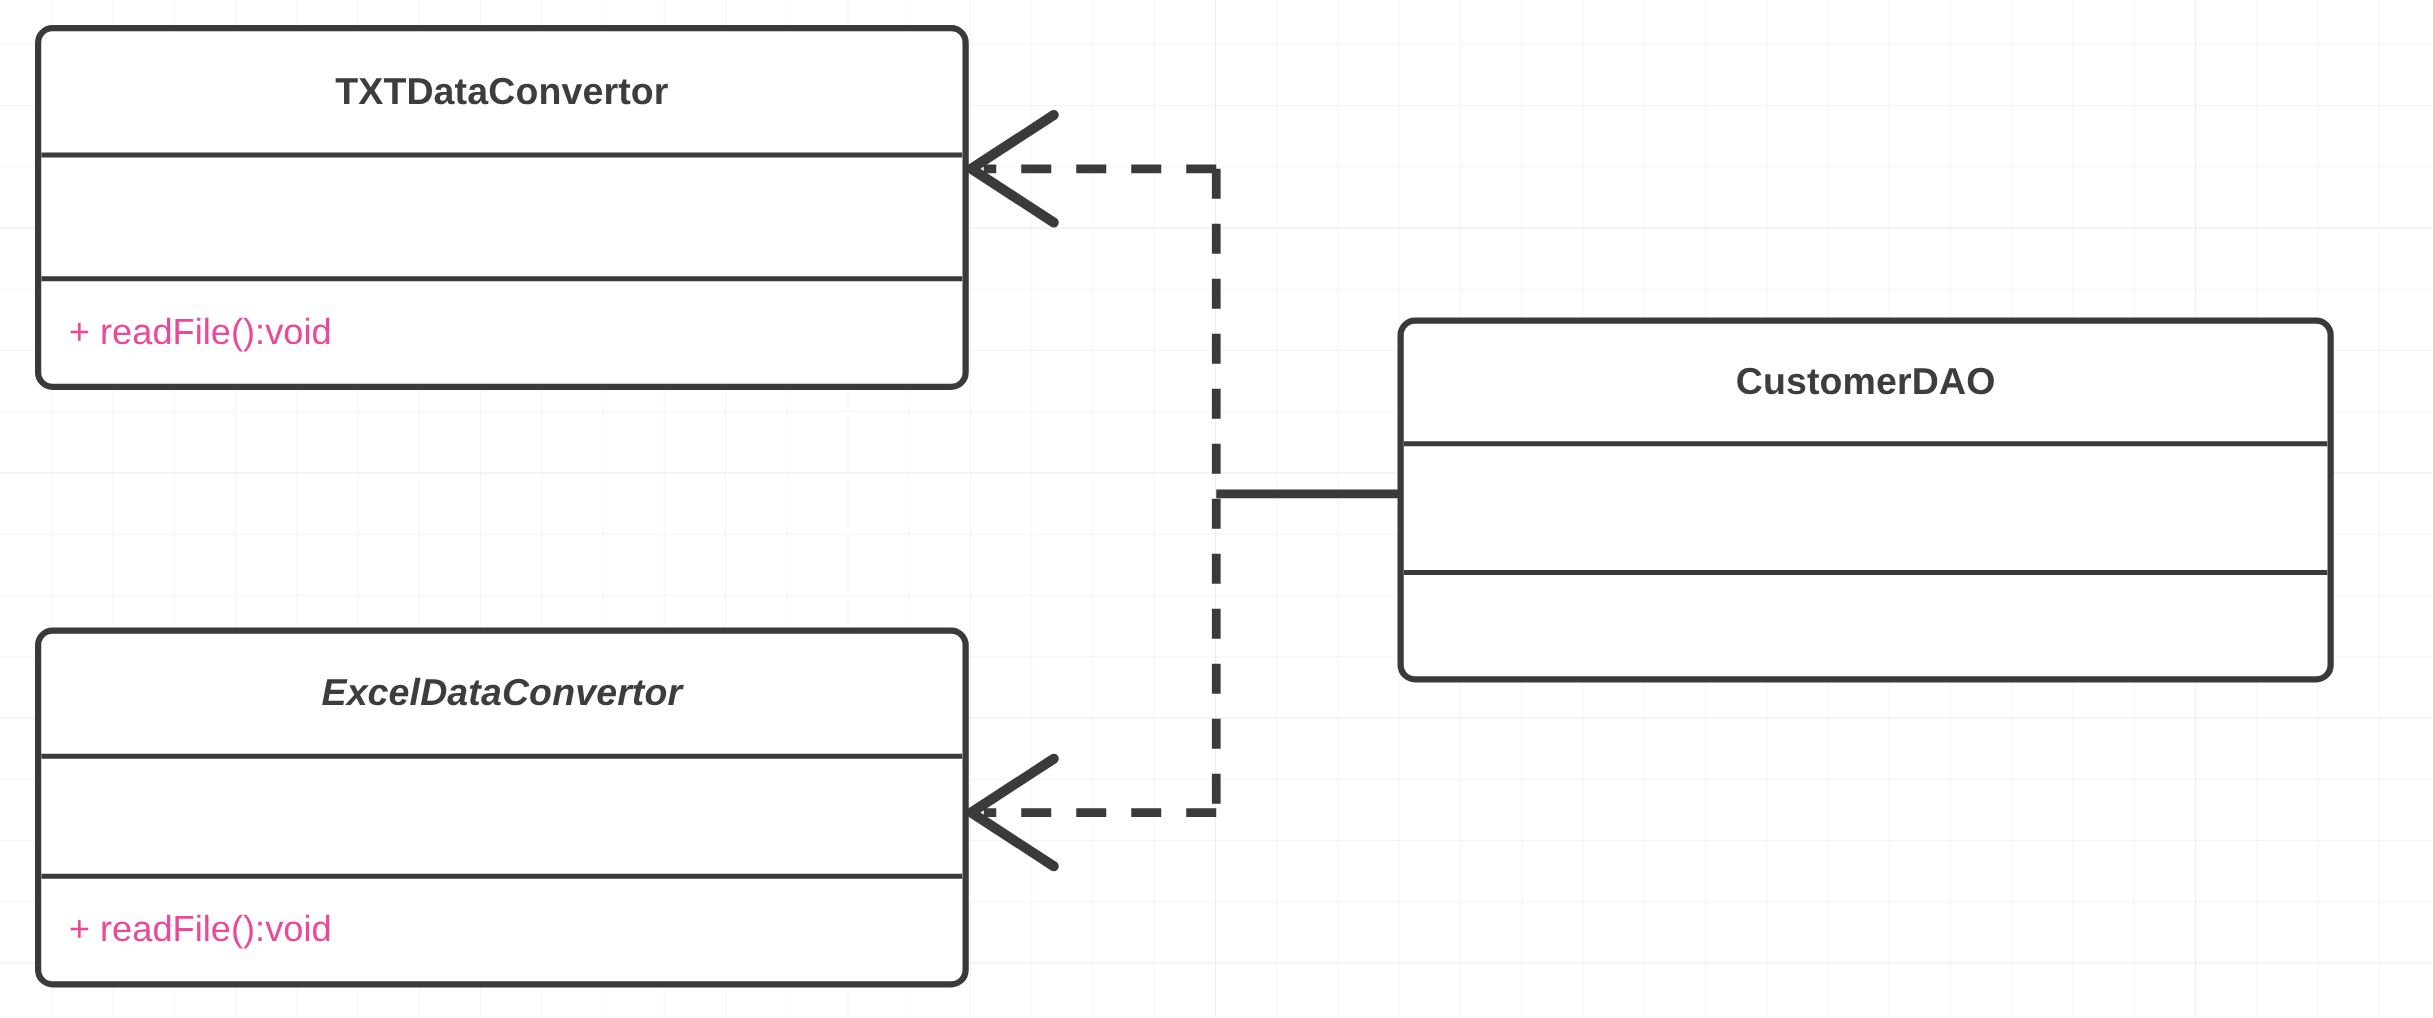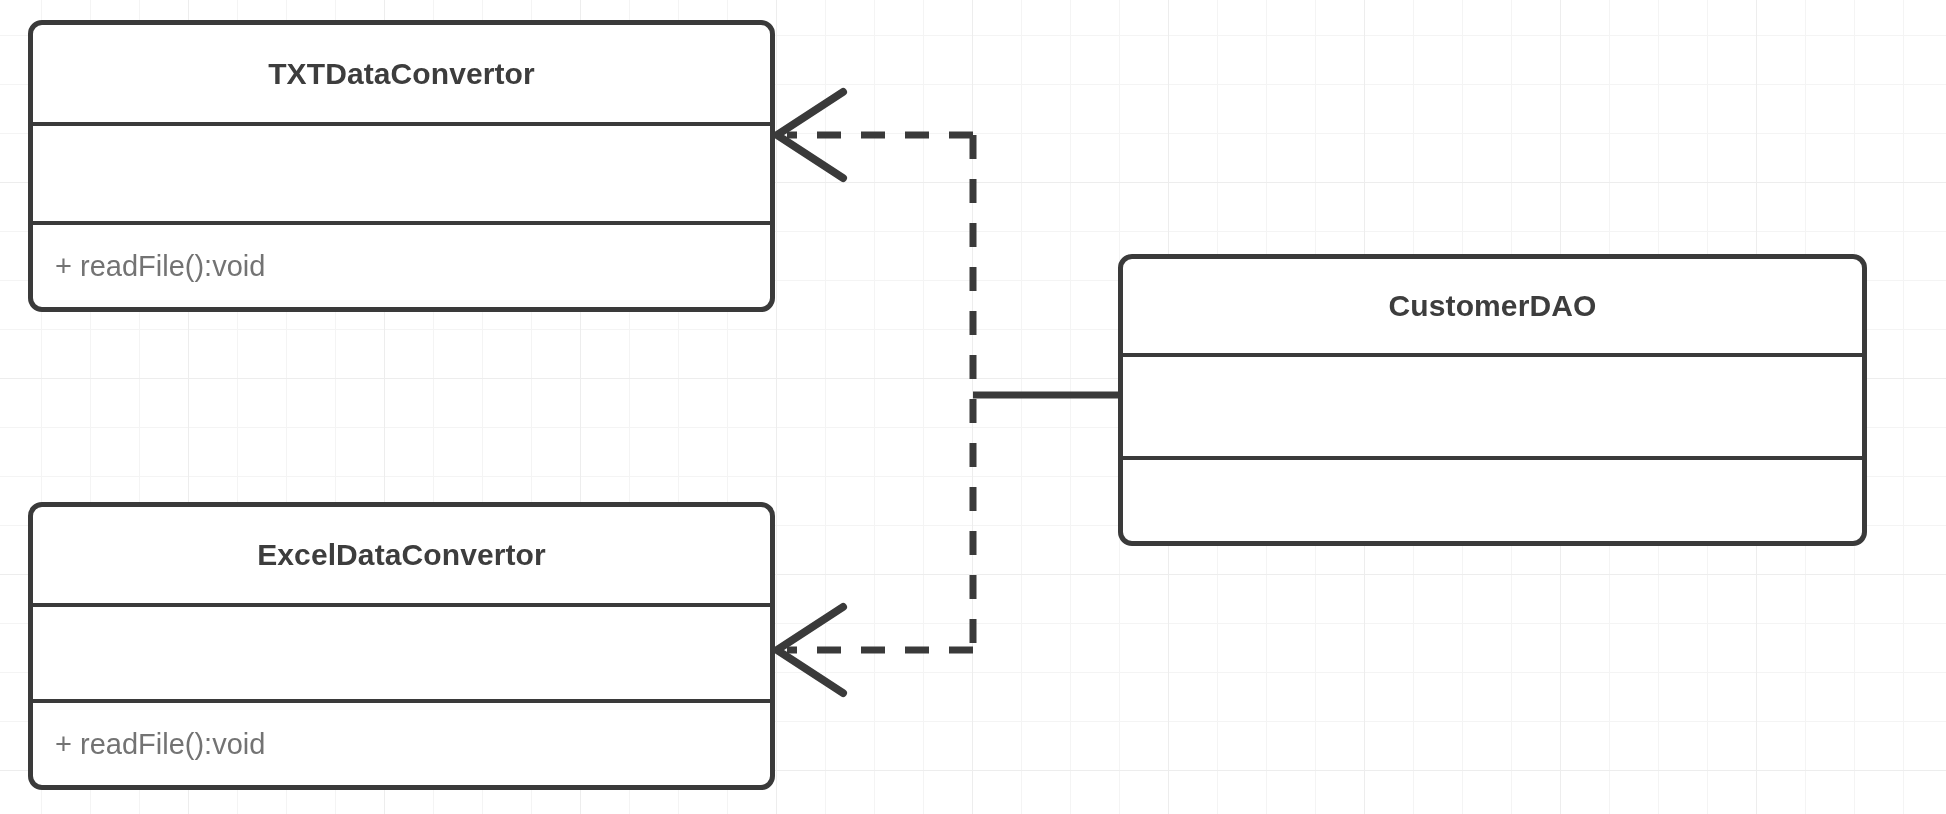--- a/index.html
+++ b/index.html
@@ -59,21 +59,21 @@
     flex: 0 0 auto;
   }
   .uml-methods {
     flex: 1 1 auto;
     display: flex;
     align-items: center;
     padding-left: 22px;
   }
   .uml-member {
     font-size: 29px;
-    color: #737373;
+    color: #ec4899;
     white-space: nowrap;
   }
 
   
   #connectors {
     position: absolute;
     left: 0;
     top: 0;
     width: 1946px;
     height: 814px;
@@ -104,21 +104,21 @@
     <div class="uml-name" style="height:97px;">TXTDataConvertor</div>
     <div class="uml-sep"></div>
     <div class="uml-attrs" style="height:95px;"></div>
     <div class="uml-sep"></div>
     <div class="uml-methods">
       <span class="uml-member">+ readFile():void</span>
     </div>
   </div>
 
   <div class="uml-class" id="cls-excel" style="left:28px; top:502px; width:747px; height:288px;">
-    <div class="uml-name" style="height:96px;">ExcelDataConvertor</div>
+    <div class="uml-name" style="height:96px;font-style:italic;">ExcelDataConvertor</div>
     <div class="uml-sep"></div>
     <div class="uml-attrs" style="height:92px;"></div>
     <div class="uml-sep"></div>
     <div class="uml-methods">
       <span class="uml-member">+ readFile():void</span>
     </div>
   </div>
 
   <div class="uml-class" id="cls-dao" style="left:1118px; top:254px; width:749px; height:292px;">
     <div class="uml-name" style="height:94px;">CustomerDAO</div>

